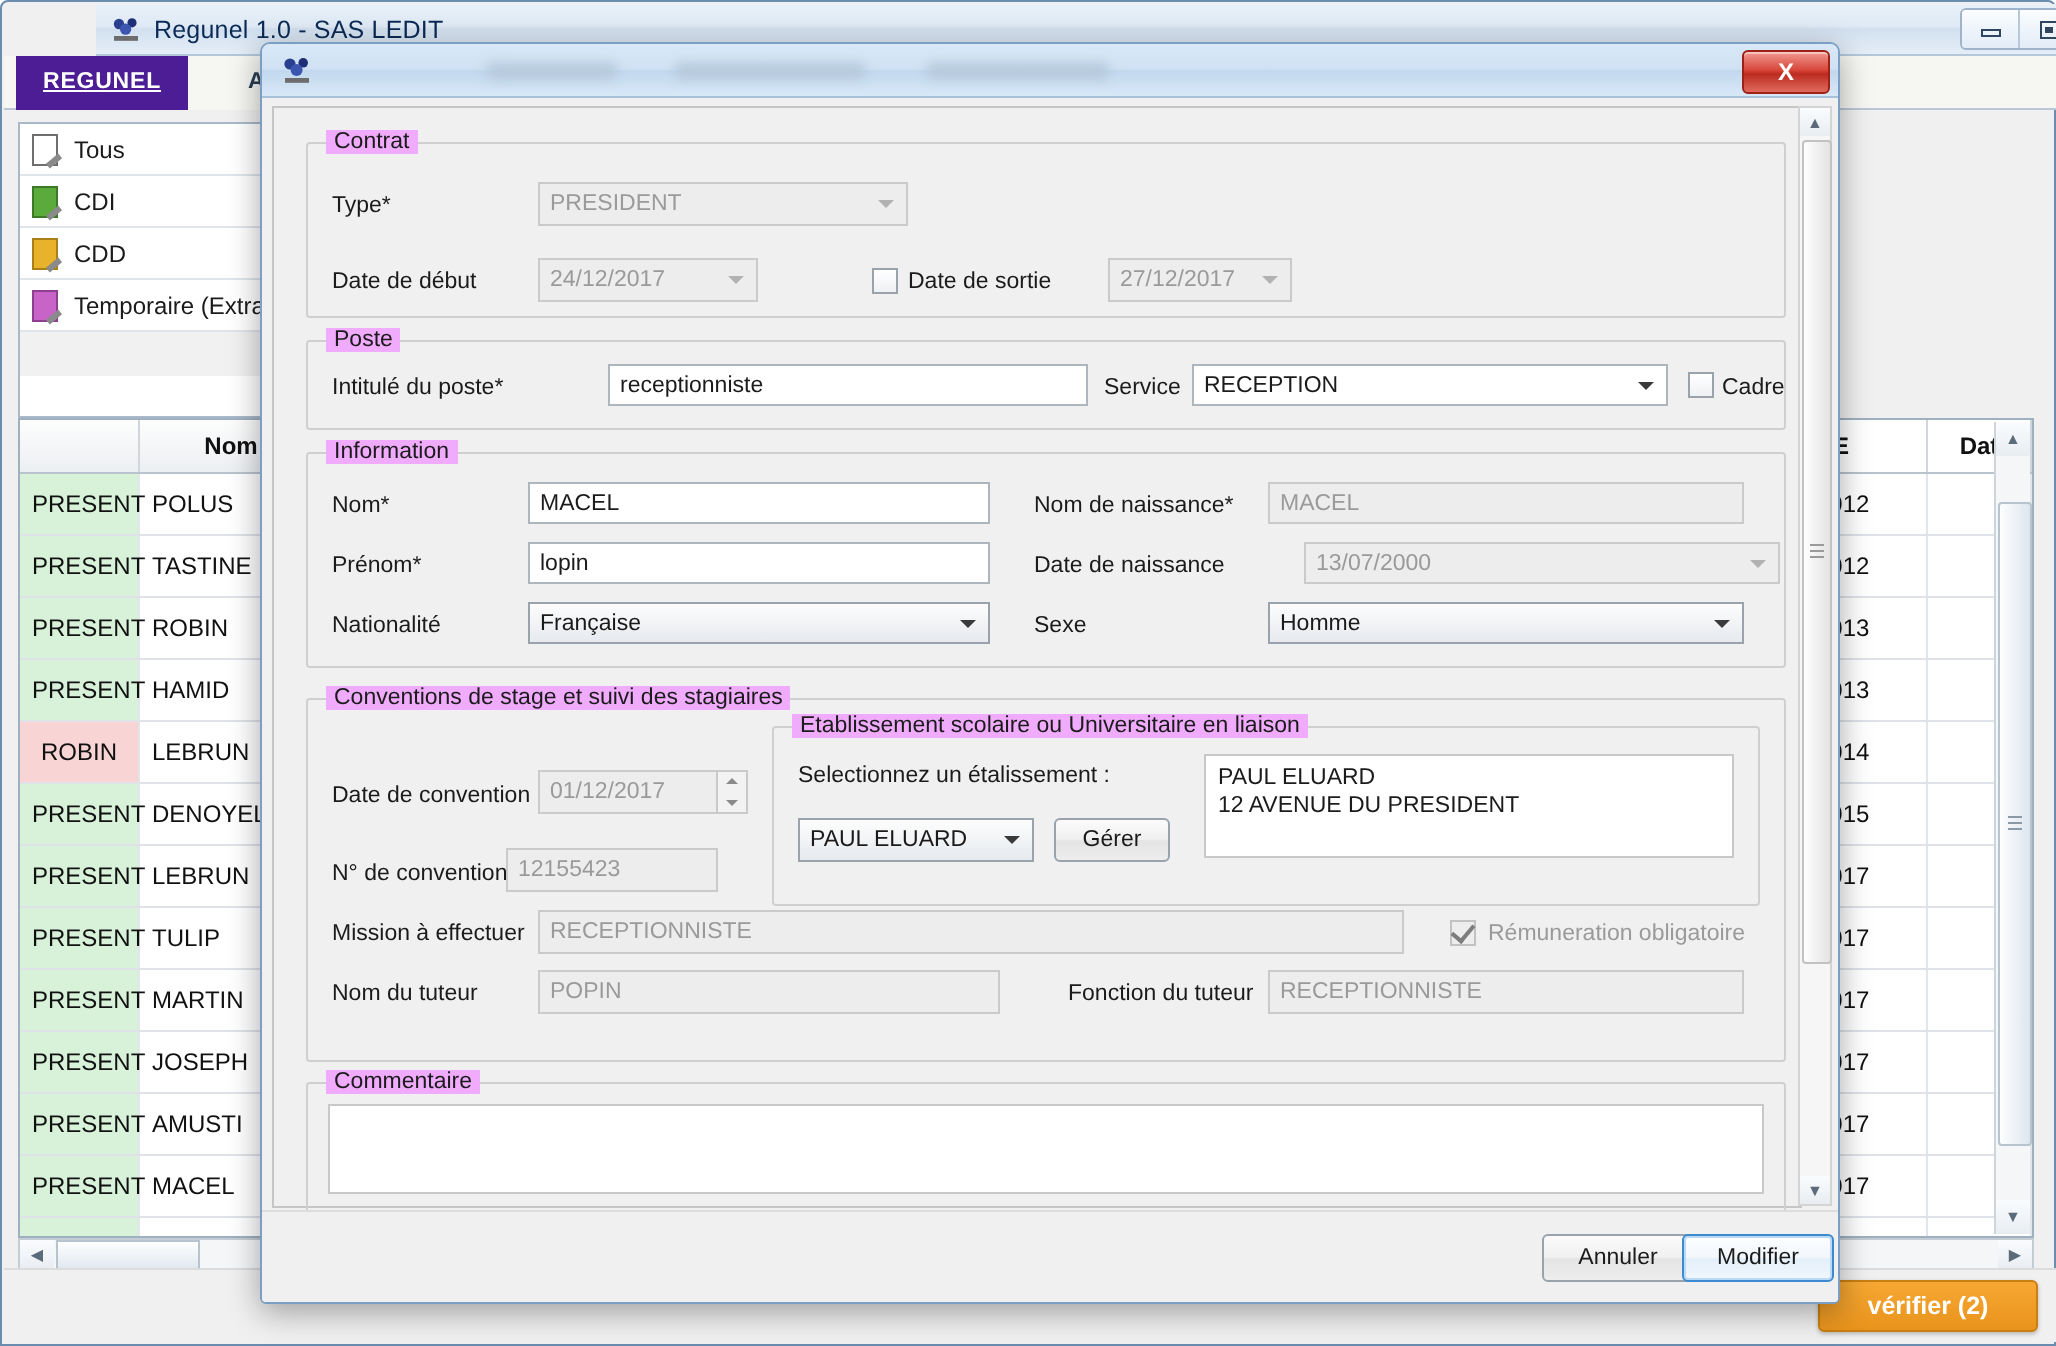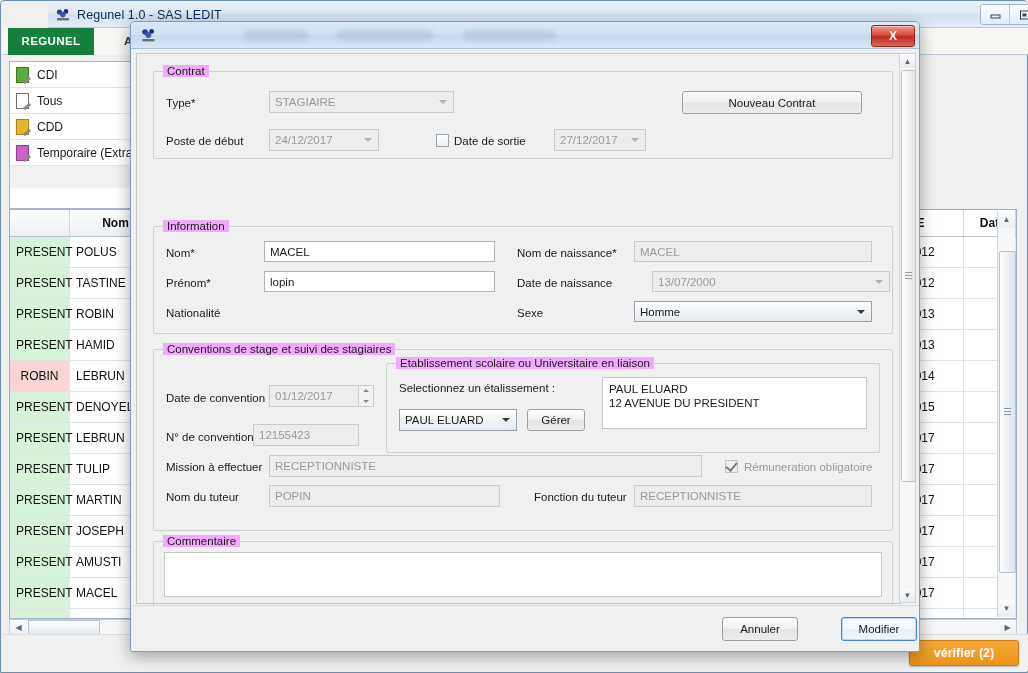--- a/index.html
+++ b/index.html
@@ -53,21 +53,21 @@
     background:#f6f6f2;
     border-bottom:1px solid #b9c7d6;
     box-sizing:border-box;
   }
   .tab{
     position:absolute;top:0;height:27px;line-height:27px;
     font-size:11.5px;font-weight:bold;letter-spacing:0.4px;
     text-align:center;box-sizing:border-box;
   }
   .tab-active{
-    left:6px;width:86px;background:#15803d;color:#ffffff;
+    left:6px;width:86px;background:#4c1d95;color:#ffffff;text-decoration:underline;
   }
   .tab-other{
     left:92px;width:86px;background:#f6f6f2;color:#2a3d51;
   }
 
   
   .sidebar{
     position:absolute;left:8px;top:60px;width:128px;height:148px;
     background:#ffffff;border:1px solid #a9b9c9;box-sizing:border-box;
   }
@@ -311,31 +311,31 @@
     </div>
 
     <div class="ribbon">
       <div class="tab tab-active">REGUNEL</div>
       <div class="tab tab-other">ACC</div>
     </div>
 
     <div class="sidebar">
       <div class="side-item">
         <span class="doc-ico">
+          <span class="pg" style="background:#ffffff;"></span>
+            <span class="pen"></span>
+        </span>
+        <span>Tous</span>
+      </div>
+      <div class="side-item">
+        <span class="doc-ico">
           <span class="pg" style="background:#5aaa3c;border-color:#3d7a28;"></span>
             <span class="pen"></span>
         </span>
         <span>CDI</span>
-      </div>
-      <div class="side-item">
-        <span class="doc-ico">
-          <span class="pg" style="background:#ffffff;"></span>
-            <span class="pen"></span>
-        </span>
-        <span>Tous</span>
       </div>
       <div class="side-item">
         <span class="doc-ico">
           <span class="pg" style="background:#e8b32a;border-color:#a9801a;"></span>
             <span class="pen"></span>
         </span>
         <span>CDD</span>
       </div>
       <div class="side-item">
         <span class="doc-ico">
@@ -490,42 +490,56 @@
     </div>
 
     <div class="dlg-body">
       <div class="dlg-canvas">
 
         <div class="gb" style="left:16px;top:17px;width:740px;height:88px;">
           <span class="gb-title">Contrat</span>
 
           <span class="lbl" style="left:12px;top:25px;">Type*</span>
           <div class="combo disabled" style="left:115px;top:19px;width:185px;height:22px;">
-            <span>STAGIAIRE</span>
+            <span>PRESIDENT</span>
             <span class="arrow"></span>
           </div>
 
-          <div class="btn" style="left:528px;top:19px;width:180px;height:23px;">
-            <span>Nouveau Contrat</span>
-          </div>
-
-          <span class="lbl" style="left:12px;top:63px;">Poste de début</span>
+
+          <span class="lbl" style="left:12px;top:63px;">Date de début</span>
           <div class="combo disabled" style="left:115px;top:57px;width:110px;height:22px;">
             <span>24/12/2017</span>
             <span class="arrow"></span>
           </div>
 
           <div class="chk" style="left:282px;top:62px;"></div>
           <span class="lbl" style="left:300px;top:63px;">Date de sortie</span>
           <div class="combo disabled" style="left:400px;top:57px;width:92px;height:22px;">
             <span>27/12/2017</span>
             <span class="arrow"></span>
           </div>
         </div>
 
+        <div class="gb" style="left:16px;top:116px;width:740px;height:45px;">
+          <span class="gb-title">Poste</span>
+
+          <span class="lbl" style="left:12px;top:17px;">Intitulé du poste*</span>
+          <div class="inp" style="left:150px;top:11px;width:240px;height:21px;">
+            <span>receptionniste</span>
+          </div>
+
+          <span class="lbl" style="left:398px;top:17px;">Service</span>
+          <div class="combo flat" style="left:442px;top:11px;width:238px;height:21px;">
+            <span>RECEPTION</span>
+            <span class="arrow"></span>
+          </div>
+
+          <div class="chk" style="left:690px;top:15px;"></div>
+          <span class="lbl" style="left:707px;top:17px;">Cadre</span>
+        </div>
 
         <div class="gb" style="left:16px;top:172px;width:740px;height:108px;">
           <span class="gb-title">Information</span>
 
           <span class="lbl" style="left:12px;top:20px;">Nom*</span>
           <div class="inp" style="left:110px;top:14px;width:231px;height:21px;">
             <span>MACEL</span>
           </div>
           <span class="lbl" style="left:363px;top:20px;">Nom de naissance*</span>
           <div class="inp disabled" style="left:480px;top:14px;width:238px;height:21px;">
@@ -536,20 +550,24 @@
           <div class="inp" style="left:110px;top:44px;width:231px;height:21px;">
             <span>lopin</span>
           </div>
           <span class="lbl" style="left:363px;top:50px;">Date de naissance</span>
           <div class="combo disabled" style="left:480px;top:44px;width:238px;height:21px;margin-left:18px;">
             <span>13/07/2000</span>
             <span class="arrow"></span>
           </div>
 
           <span class="lbl" style="left:12px;top:80px;">Nationalité</span>
+          <div class="combo" style="left:110px;top:74px;width:231px;height:21px;">
+            <span>Française</span>
+            <span class="arrow"></span>
+          </div>
           <span class="lbl" style="left:363px;top:80px;">Sexe</span>
           <div class="combo" style="left:480px;top:74px;width:238px;height:21px;">
             <span>Homme</span>
             <span class="arrow"></span>
           </div>
         </div>
 
         <div class="gb" style="left:16px;top:295px;width:740px;height:182px;">
           <span class="gb-title">Conventions de stage et suivi des stagiaires</span>
 
@@ -618,21 +636,21 @@
               <i></i>
               <i></i>
               <i></i>
             </span>
         </div>
         <div class="sb-arrow bot" style="width:15px;height:14px;">▼</div>
       </div>
     </div>
 
     <div class="dlg-footer">
-      <div class="btn" style="left:591px;top:11px;width:76px;height:24px;">
+      <div class="btn" style="left:640px;top:11px;width:76px;height:24px;">
         <span>Annuler</span>
       </div>
       <div class="btn primary" style="left:710px;top:11px;width:76px;height:24px;">
         <span>Modifier</span>
       </div>
     </div>
   </div>
 
 </div>
 

